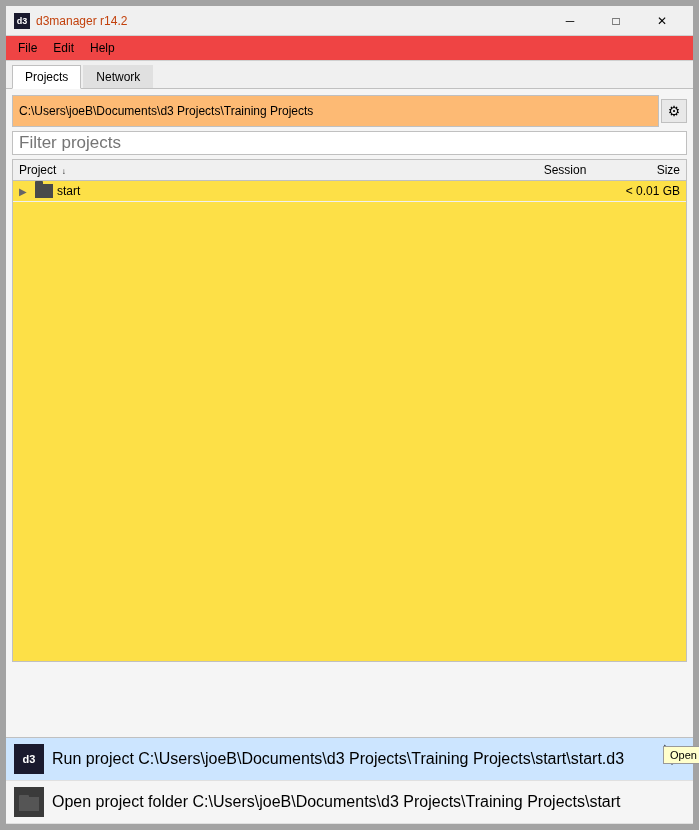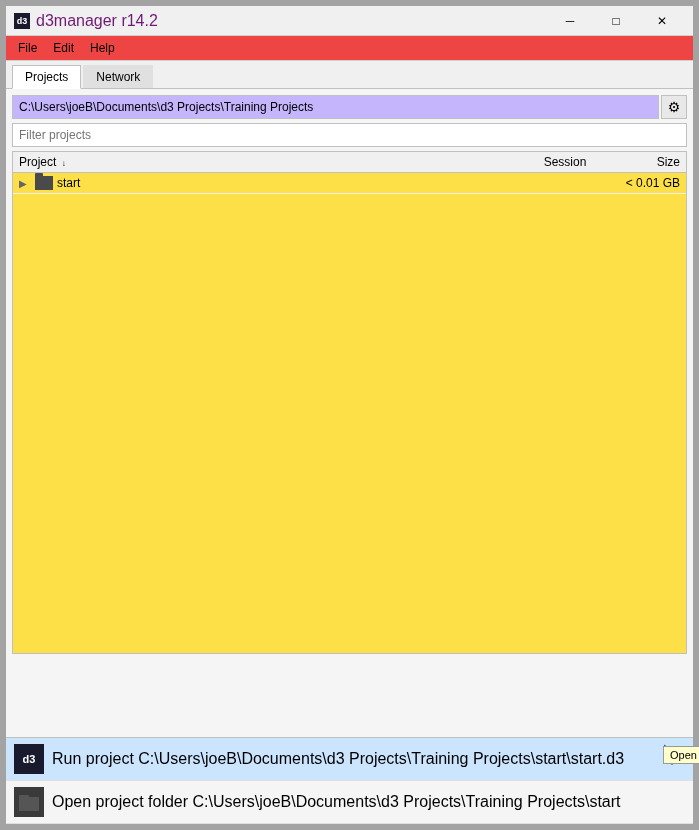--- a/index.html
+++ b/index.html
@@ -29,22 +29,22 @@
       margin-right: 6px;
       display: flex;
       align-items: center;
       justify-content: center;
       color: white;
       font-size: 9px;
       font-weight: bold;
     }
     .title-bar-text {
       flex: 1;
-      font-size: 16px;
-      color: #701a75;
+      font-size: 12px;
+      color: #c2410c;
     }
     .title-bar-controls {
       display: flex;
       gap: 0;
     }
     .title-bar-btn {
       width: 46px;
       height: 30px;
       display: flex;
       align-items: center;
@@ -99,23 +99,23 @@
     }
 
     
     .path-bar {
       display: flex;
       align-items: center;
       margin-bottom: 4px;
     }
     .path-input {
       flex: 1;
-      height: 24px;
+      height: 32px;
       border: 1px solid #c0c0c0;
-      background: #c4b5fd;
+      background: #fdba74;
       padding: 2px 6px;
       font-size: 12px;
       outline: none;
     }
     .gear-btn {
       width: 26px;
       height: 24px;
       border: 1px solid #c0c0c0;
       background: #e8e8e8;
       cursor: pointer;
@@ -126,21 +126,21 @@
       font-size: 14px;
     }
 
     
     .filter-input {
       width: 100%;
       height: 24px;
       border: 1px solid #c0c0c0;
       background: white;
       padding: 2px 6px;
-      font-size: 12px;
+      font-size: 17px;
       outline: none;
       margin-bottom: 4px;
       color: #c2410c;
     }
 
     
     .project-table {
       width: 100%;
       border: 1px solid #c0c0c0;
       background: #fde047;

